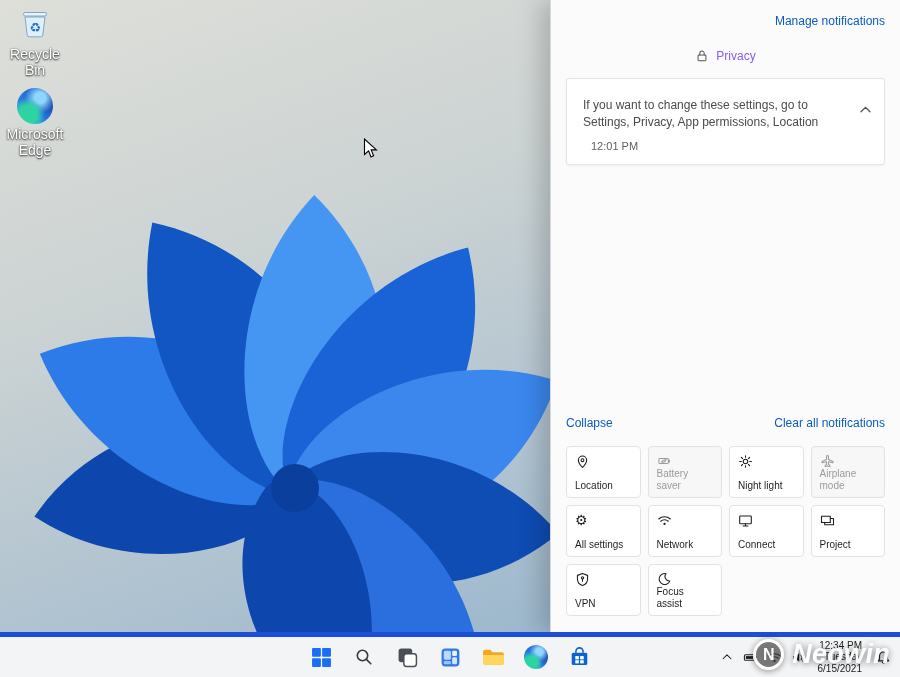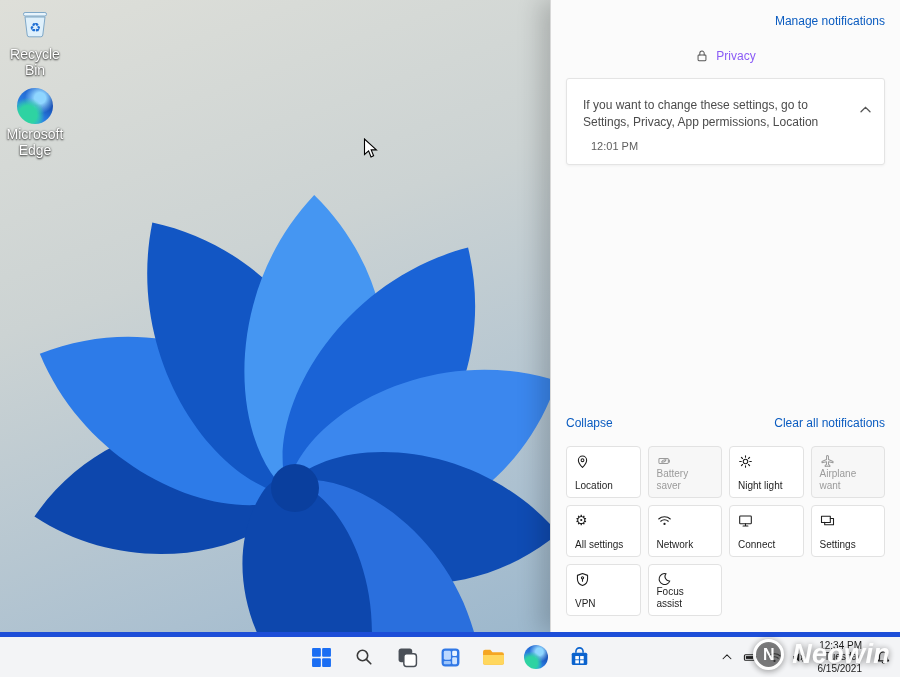--- a/index.html
+++ b/index.html
@@ -205,21 +205,21 @@
           <circle cx="8" cy="8" r="2.4"></circle>
           <path d="M8 1.8v1.7M8 12.5v1.7M1.8 8h1.7M12.5 8h1.7M3.6 3.6l1.2 1.2M11.2 11.2l1.2 1.2M12.4 3.6l-1.2 1.2M4.8 11.2l-1.2 1.2"></path>
         </svg>
         <span class="t-label">Night light</span>
       </div>
 
       <div class="tile disabled">
         <svg width="15" height="15" viewBox="0 0 16 16" class="sicon">
           <path d="M6.9 2.8 a1.1 1.1 0 0 1 2.2 0 l0 3.4 5.2 2.4 0 1.3 -5.2 -1 0 3 1.6 1.2 0 1.1 -2.7 -.6 -2.7 .6 0 -1.1 1.6 -1.2 0 -3 -5.2 1 0 -1.3 5.2 -2.4 z"></path>
         </svg>
-        <span class="t-label">Airplane want</span>
+        <span class="t-label">Airplane mode</span>
       </div>
 
       <div class="tile">
         <span class="glyph-icon">⚙</span>
         <span class="t-label">All settings</span>
       </div>
 
       <div class="tile">
         <svg width="15" height="15" viewBox="0 0 16 16" class="sicon">
           <path d="M1.8 6.4 a9 9 0 0 1 12.4 0"></path>
@@ -235,21 +235,21 @@
             <path d="M8 11.4v2.4M5.4 13.8h5.2"></path>
         </svg>
         <span class="t-label">Connect</span>
       </div>
 
       <div class="tile">
         <svg width="15" height="15" viewBox="0 0 16 16" class="sicon">
           <rect x="1.6" y="3.4" width="9.4" height="6.8"></rect>
             <path d="M11 5.8h3.4v6.8H5v-2.6"></path>
         </svg>
-        <span class="t-label">Settings</span>
+        <span class="t-label">Project</span>
       </div>
 
       <div class="tile">
         <svg width="15" height="15" viewBox="0 0 16 16" class="sicon">
           <path d="M8 1.6 L13.4 3.6 V7.4 C13.4 10.8 11.2 13.4 8 14.4 C4.8 13.4 2.6 10.8 2.6 7.4 V3.6 Z"></path>
           <circle cx="8" cy="6.2" r="1.2"></circle>
             <path d="M8 7.4v2.4"></path>
         </svg>
         <span class="t-label">VPN</span>
       </div>

